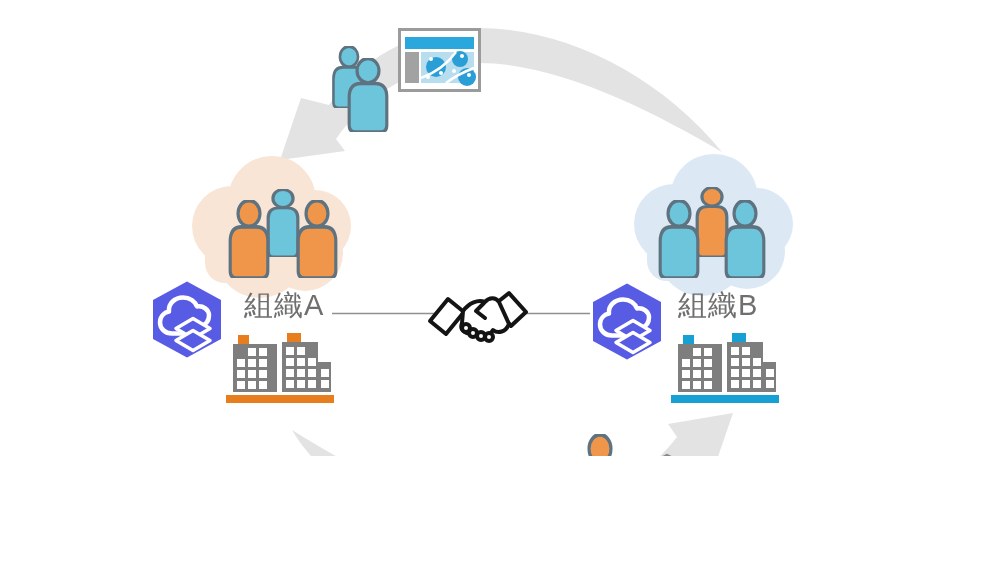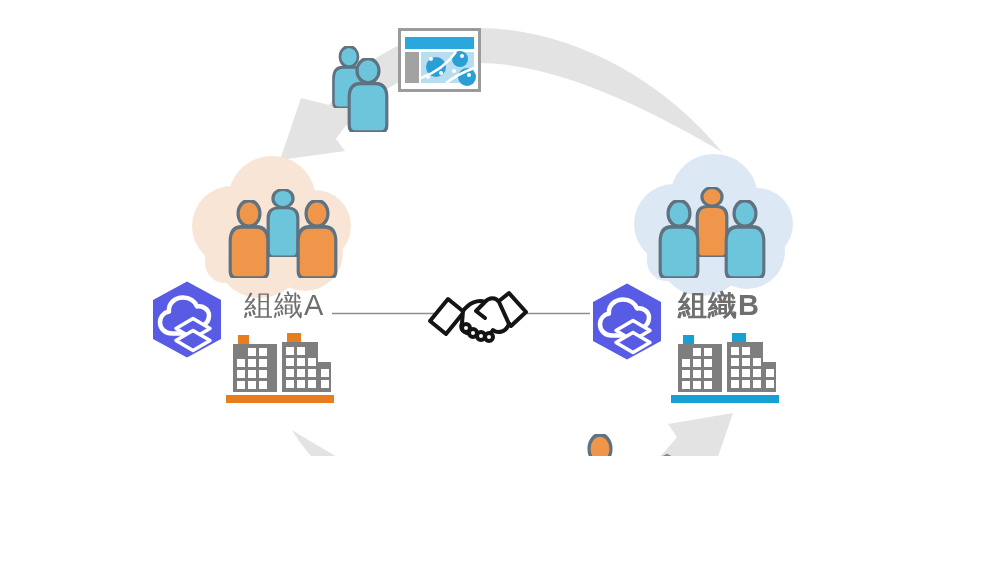--- a/index.html
+++ b/index.html
@@ -2,21 +2,21 @@
 <html><head>
 <meta charset="utf-8">
 <style>
   html,body{margin:0;padding:0;background:#fff;}
   .canvas{position:relative;width:999px;height:456px;background:#fff;overflow:hidden;
           font-family:"Liberation Sans",sans-serif;border-radius:28px;}
   .scene{position:absolute;left:0;top:0;}
   .org-label{position:absolute;font-size:29px;color:#6f6f6f;letter-spacing:1px;
              font-family:"Liberation Sans",sans-serif;white-space:nowrap;}
   .label-a{left:244px;top:286px;}
-  .label-b{left:678px;top:286px;font-weight:bold;}
+  .label-b{left:678px;top:286px;}
   .p-teal{color:#6cc5db;}
   .p-orange{color:#f0964a;}
   .bld-a{color:#e87d1e;}
   .bld-b{color:#17a0d4;}
 </style>
 </head>
 <body>
 
 <div class="canvas">
 

